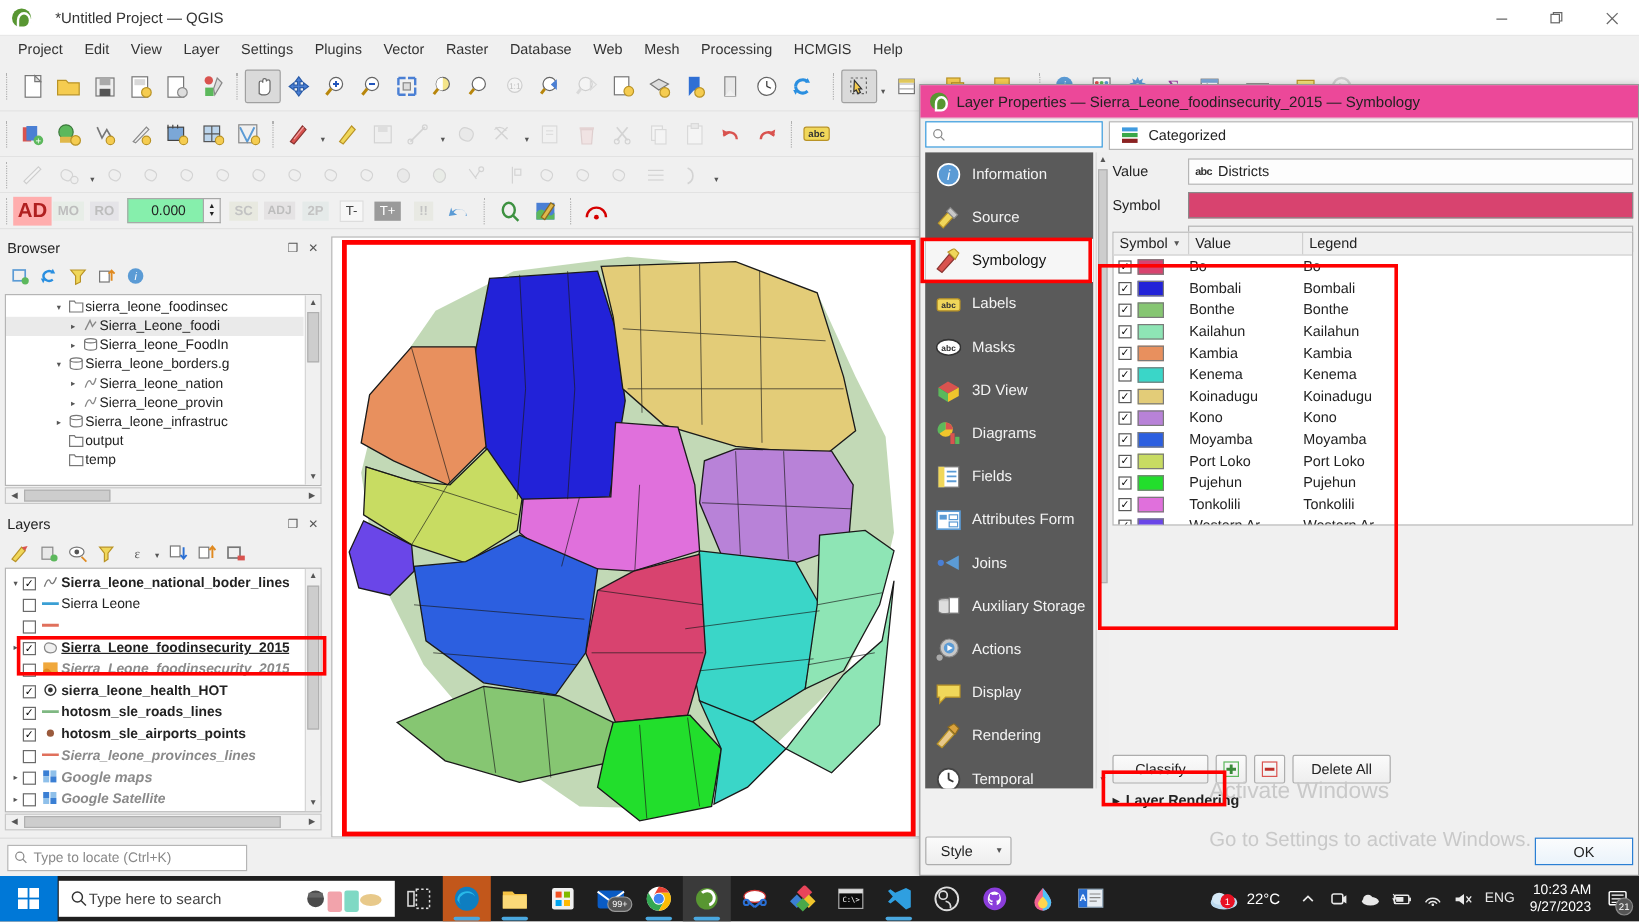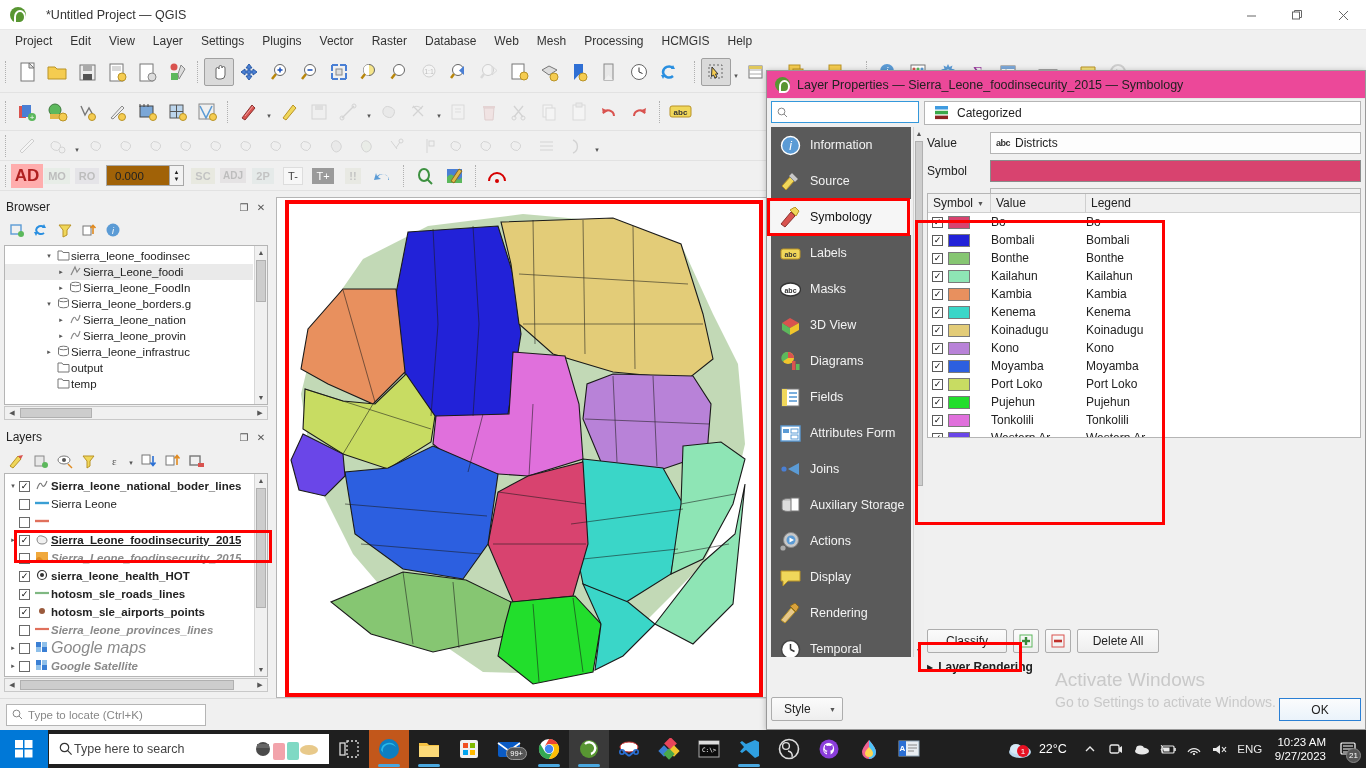--- a/index.html
+++ b/index.html
@@ -147,21 +147,21 @@
   #dlg-bottom { position:absolute; left:160px; right:4px; bottom:46px; height:54px; }
   .btn { border:1px solid #adadad; background:linear-gradient(#fbfbfb,#eeeeee); height:24px;
          display:inline-flex; align-items:center; justify-content:center; font-size:12px;
          padding:0 10px; border-radius:2px; }
   .btn.sq { width:26px; padding:0; }
   #classify-hl { position:absolute; left:918px; top:642px; width:104px; height:30px;
                  border:3px solid #ff0000; z-index:72; pointer-events:none; }
   #watermark { position:absolute; right:90px; bottom:58px; text-align:left; color:#c9c9c9;
                pointer-events:none; z-index:61; }
   #watermark .w1 { font-size:19px; }
-  #watermark .w2 { font-size:14px; margin-top:3px;text-align:center; }
+  #watermark .w2 { font-size:17px; margin-top:19px;text-align:center; }
   #dlg-footer { position:absolute; left:4px; right:4px; bottom:6px; height:28px;
                 display:flex; align-items:center; }
   #okbtn { position:absolute; right:4px; bottom:8px; width:82px; height:23px;
            border:1px solid #2a7fd4; background:linear-gradient(#fbfcfd,#eaf3fb);
            display:flex; align-items:center; justify-content:center; font-size:12px; }
 
   
   #layer-hl { position:absolute; left:14px; top:535px; width:258px; height:33px;
               border:3px solid #ff0000; z-index:30; pointer-events:none; }
 
@@ -737,21 +737,21 @@
   <div class="tbtn">
       <span style="background:#ffadad;color:#b02020;font-weight:bold;font-size:17px;padding:2px 4px">AD</span>
     </div>
   <div class="tbtn dim">
       <span style="background:#d6e8d6;color:#555;font-weight:bold;font-size:11px;padding:2px 4px">MO</span>
     </div>
   <div class="tbtn dim">
       <span style="background:#d0ccd8;color:#555;font-weight:bold;font-size:11px;padding:2px 4px">RO</span>
     </div>
   <div style="display:flex;align-items:center;margin:0 4px">
-    <div style="width:64px;height:21px;border:1px solid #a8a8a8;background:#a16207;display:flex;align-items:center;padding-left:8px;font-size:11.5px">0.000</div>
+    <div style="width:64px;height:21px;border:1px solid #a8a8a8;background:#86efac;display:flex;align-items:center;padding-left:19px;font-size:11.5px">0.000</div>
     <div style="width:14px;height:21px;border:1px solid #a8a8a8;border-left:none;background:#f2f2f2;display:flex;flex-direction:column;align-items:center;justify-content:center;font-size:6px;line-height:1.1">▲<br>▼</div>
   </div>
   <div class="tbtn dim">
       <span style="background:#d8dcc0;color:#666;font-weight:bold;font-size:11px;padding:2px 4px">SC</span>
     </div>
   <div class="tbtn dim">
       <span style="background:#cfc8cc;color:#555;font-weight:bold;font-size:10px;padding:2px 3px">ADJ</span>
     </div>
   <div class="tbtn dim">
       <span style="background:#cfe0dc;color:#666;font-weight:bold;font-size:11px;padding:2px 4px">2P</span>
@@ -1058,21 +1058,21 @@
           </div>
           <div class="trow" style="height: 18px;">
             <span class="arrow" style="width:12px">▸</span>
             <span class="cbx"></span>
             <span class="tico" style="width:18px"><svg width="14" height="12">
                 <rect x="1" y="1" width="5" height="5" fill="#3a7fd4"></rect>
                 <rect x="7" y="1" width="5" height="5" fill="#8fc0ea"></rect>
                 <rect x="1" y="6" width="5" height="5" fill="#8fc0ea"></rect>
                 <rect x="7" y="6" width="5" height="5" fill="#3a7fd4"></rect>
               </svg></span>
-            <span class="tlbl" style="font-style:italic;color:#8a8a8a;font-weight:normal;font-size:16px">Google maps</span>
+            <span class="tlbl" style="font-style:italic;color:#8a8a8a;font-weight:bold;font-size:12px">Google maps</span>
           </div>
           <div class="trow" style="height: 18px;">
             <span class="arrow" style="width:12px">▸</span>
             <span class="cbx"></span>
             <span class="tico" style="width:18px"><svg width="14" height="12">
                 <rect x="1" y="1" width="5" height="5" fill="#3a7fd4"></rect>
                 <rect x="7" y="1" width="5" height="5" fill="#8fc0ea"></rect>
                 <rect x="1" y="6" width="5" height="5" fill="#8fc0ea"></rect>
                 <rect x="7" y="6" width="5" height="5" fill="#3a7fd4"></rect>
               </svg></span>

